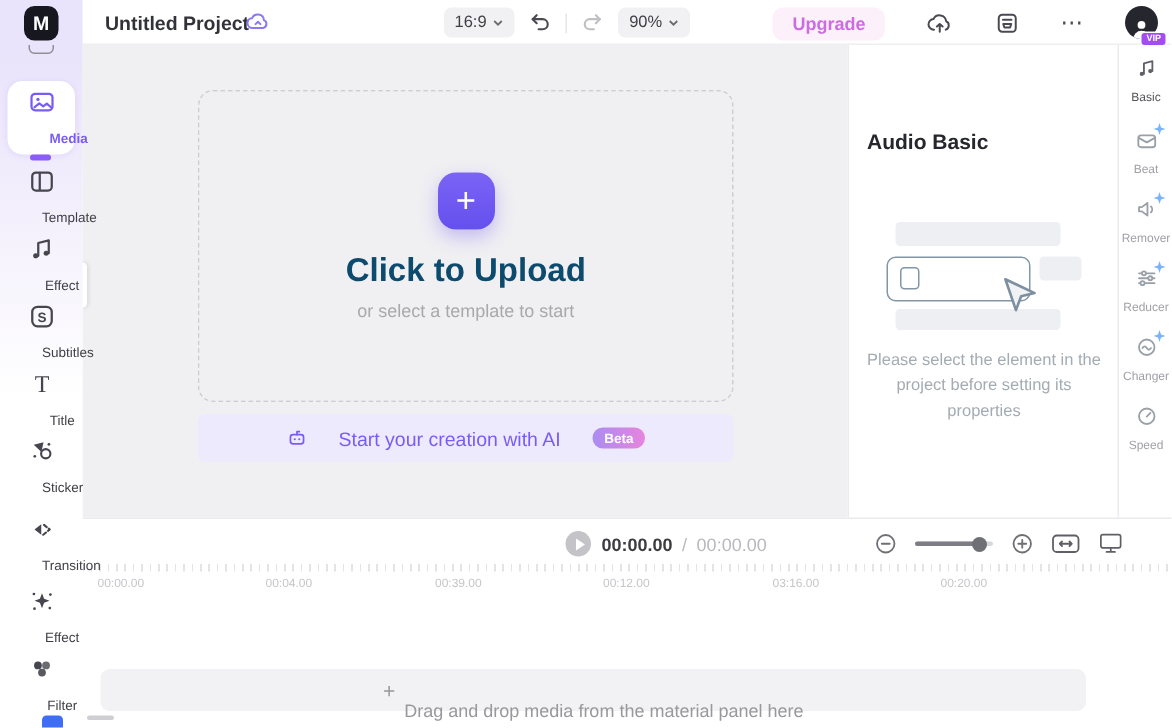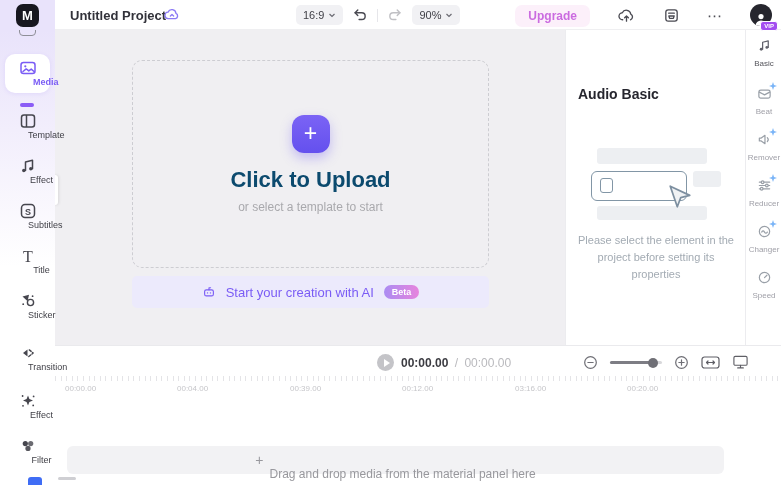--- a/index.html
+++ b/index.html
@@ -20,34 +20,34 @@
   .upgrade-btn { background:#fcf0fa; color:#cb6ce0; border-radius:7px; height:22px; padding:0 13px; font-size:12px; font-weight:bold; display:flex; align-items:center; cursor:pointer; }
   .more-dots { font-size:15px; color:#4d4d55; letter-spacing:1px; line-height:10px; }
   .avatar-wrap { position:relative; width:23px; height:23px; }
   .avatar { width:22px; height:22px; border-radius:50%; background:#26262e; display:flex; align-items:flex-end; justify-content:center; overflow:hidden; }
   .vip-badge { position:absolute; right:-5px; bottom:-4px; background:#a34df0; color:#fff; font-size:6px; font-weight:bold; padding:1px 3px; border-radius:3px; border:1px solid #fff; }
 
   
   .left-sidebar { position:absolute; left:0; top:30px; width:55px; height:455px; background:linear-gradient(180deg,#e9e3fb 0%,#f2eefc 22%,#ffffff 52%); z-index:4; }
   .ls-item { position:absolute; left:0; width:55px; text-align:center; cursor:pointer; color:#46464e; }
   .ls-item .ls-icon { display:block; height:18px; line-height:18px; }
-  .ls-item .ls-label { display:block; font-size:9px; margin-top:0; color:#3f3f46;padding-left:28px; }
+  .ls-item .ls-label { display:block; font-size:9px; margin-top:10px; color:#3f3f46;padding-left:28px; }
   .ls-item.active { left:5px; width:45px; background:#fff; border-radius:10px; padding:5px 0 6px; box-shadow:0 1px 4px rgba(120,90,240,.12); color:#7a5cf5; }
   .ls-item.active .ls-label { color:#7a5cf5; font-weight:bold; }
   .partial-icon-top { position:absolute; left:19px; top:-5px; width:17px; height:11px; border:1.4px solid #8f8f98; border-radius:4px; }
   .scroll-dash { position:absolute; left:20px; top:73px; width:14px; height:4px; border-radius:2px; background:#8b5cf6; }
   .partial-item-bottom { position:absolute; left:28px; top:447px; width:14px; height:9px; border-radius:3px 3px 0 0; background:#3f6df5; }
 
   
   .canvas { position:absolute; left:55px; top:30px; width:510px; height:315px; background:#f0eff2; }
   .dropzone { position:absolute; left:77px; top:30px; width:357px; height:208px; border:1.5px dashed #cdcdd2; border-radius:10px; display:flex; flex-direction:column; align-items:center; justify-content:center; cursor:pointer; }
   .plus-btn { width:38px; height:38px; border-radius:12px; background:linear-gradient(180deg,#7b63f5,#6450ee); color:#fff; font-size:23px; font-weight:normal; display:flex; align-items:center; justify-content:center; box-shadow:0 5px 12px rgba(110,90,242,.35); }
   .upload-title { margin-top:14px; font-size:22px; font-weight:bold; color:#0c4a6e; }
   .upload-sub { margin-top:7px; font-size:12px; color:#a9a9ad; }
-  .ai-banner { position:absolute; left:77px; top:246px; width:357px; height:32px; background:#eceafc; border-radius:5px; display:flex; align-items:center; justify-content:center; gap:10px; cursor:pointer; }
+  .ai-banner { position:absolute; left:77px; top:246px; width:357px; height:32px; background:#eceafc; border-radius:5px; display:flex; align-items:center; justify-content:center; gap:21px; cursor:pointer; }
   .ai-label { font-size:13px; color:#7a5cf5; }
   .beta-badge { background:linear-gradient(90deg,#ab8cf2,#e784dd); color:#fff; font-size:9px; font-weight:bold; padding:2px 8px; border-radius:8px; }
   .panel-handle { position:absolute; left:-3px; top:145px; width:6px; height:30px; background:#fff; border-radius:3px; box-shadow:1px 0 3px rgba(0,0,0,.10); cursor:pointer; }
 
   
   .props { position:absolute; left:565px; top:30px; width:180px; height:315px; background:#fff; border-left:1px solid #ececef; }
   .props-title { position:absolute; left:12px; top:16px; font-size:14px; font-weight:bold; color:#26262e;margin-top:40px; }
   .illus { position:absolute; left:25px; top:118px; width:130px; height:74px; }
   .sk-bar { position:absolute; background:#edeff2; border-radius:3px; }
   .sk-box { position:absolute; left:0; top:23px; width:96px; height:30px; background:#fff; border:1.6px solid #8296a6; border-radius:6px; }

